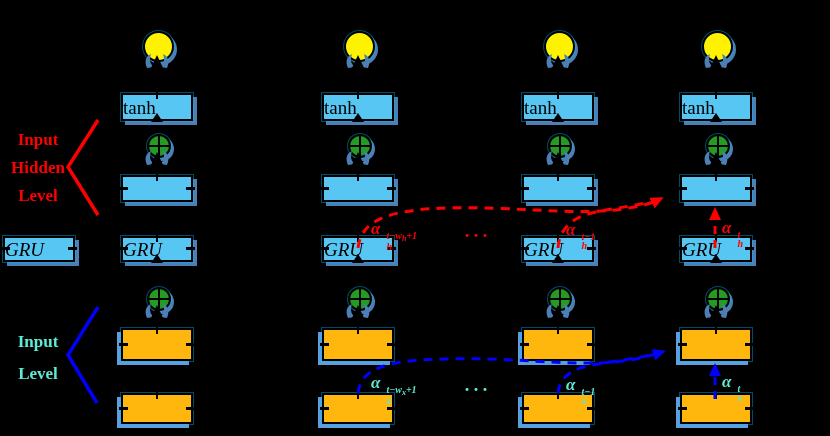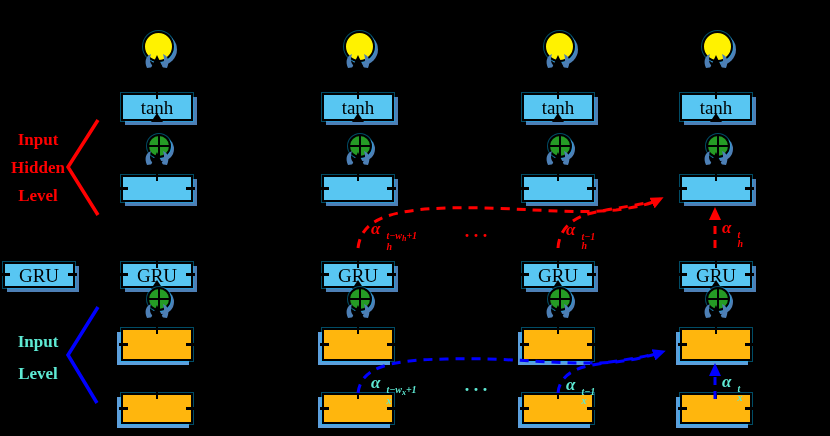--- a/index.html
+++ b/index.html
@@ -1,27 +1,27 @@
 <!DOCTYPE html>
 <html><head>
 <meta charset="utf-8">
 <style>
   html,body{margin:0;padding:0;background:#000;}
   #stage{position:relative;width:830px;height:436px;background:#000;overflow:hidden;
          font-family:"Liberation Serif",serif;}
   
   .col{position:absolute;top:0;width:72px;height:436px;}
   .box{position:absolute;left:0;width:72px;box-sizing:border-box;border:2px solid #000;
-       display:flex;align-items:center;justify-content:center;}
+       display:flex;align-items:center;}
   .bluebox{background:#58C6F2;box-shadow:0 0 0 1px rgba(0,190,255,.40),4px 4px 0 #4D7FB5;}
   .orangebox{background:#FFB60D;box-shadow:0 0 0 1px rgba(0,190,255,.40),-4px 4px 0 #5C9FDC;}
   .boxlabel{font-size:19px;color:#000;line-height:1;}
   .tanh{top:93px;height:28px;}
   .hstate{top:175px;height:27px;}
-  .gru{top:262px;height:26px;}
+  .gru{top:236px;height:26px;font-style:italic;}
   .in-upper{top:328px;height:33px;}
   .in-lower{top:393px;height:31px;}
   
   .outcircle{position:absolute;left:22px;top:31px;width:27px;height:27px;border-radius:50%;
              background:#FFF200;border:2px solid #000;
              box-shadow:0 0 0 1px rgba(0,190,255,.40),3px 3px 0 #4D7FB5;}
   .pluscircle{position:absolute;left:26px;width:20px;height:20px;border-radius:50%;
               background:#259B25;border:2px solid #000;
               box-shadow:0 0 0 1px rgba(0,190,255,.40),3px 3px 0 #4D7FB5;}
   .plus1{top:134px;} .plus2{top:287px;}

